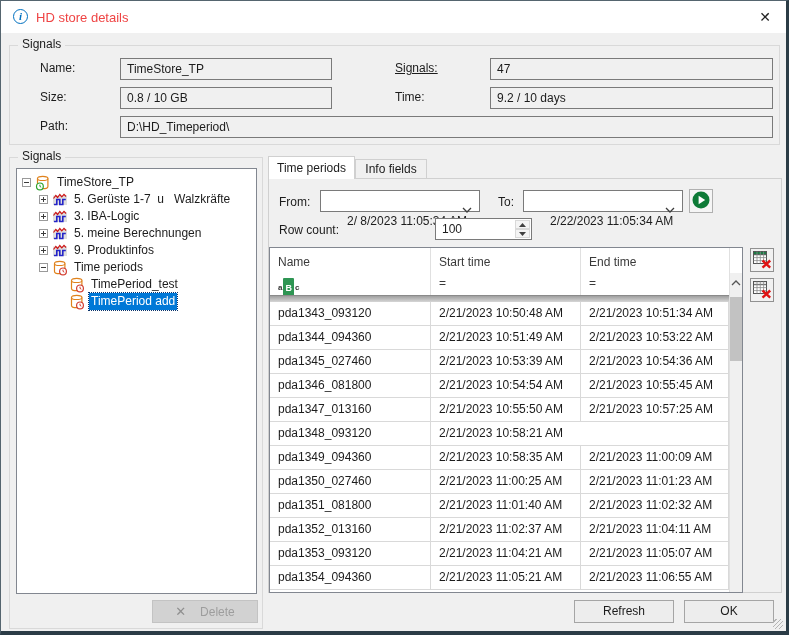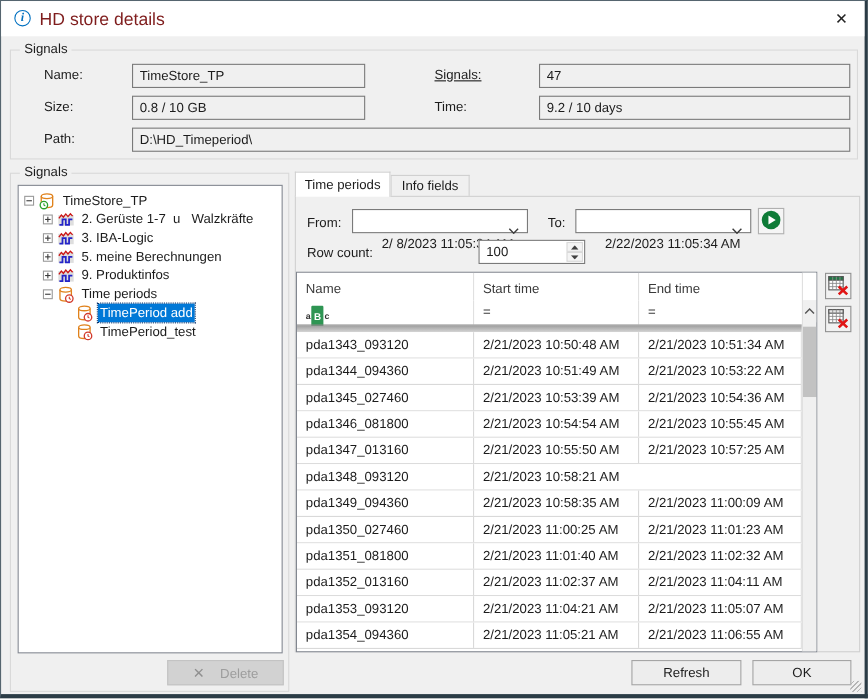--- a/index.html
+++ b/index.html
@@ -7,21 +7,21 @@
   body { font-family:"Liberation Sans","DejaVu Sans",sans-serif; font-size:12px; color:#1c1c1c; }
 
   .window { position:relative; width:789px; height:635px; background:#f0f0f0; overflow:hidden;
             border:1px solid #55656f; border-right:3px solid #2b3c46; border-bottom:4px solid #2b3c46; }
 
   
   .titlebar { position:absolute; left:0; top:0; width:100%; height:32px; background:#ffffff; }
   .info-icon { position:absolute; left:12px; top:8px; width:15px; height:15px; border:1.4px solid #0070c0;
                border-radius:50%; color:#0070c0; font-family:"Liberation Serif",serif; font-style:italic;
                font-weight:bold; font-size:11px; line-height:12px; text-align:center; }
-  .win-title { position:absolute; left:35px; top:9px; font-size:16px; color:#7f1d1d; }
+  .win-title { position:absolute; left:35px; top:9px; font-size:13px; color:#ef4444; }
   .close-btn { position:absolute; right:6px; top:2px; width:30px; height:28px; text-align:center;
                line-height:28px; font-size:14px; color:#222; cursor:default; }
 
   
   .groupbox { position:absolute; border:1px solid #d9d9d9; }
   .gb-legend { position:absolute; top:-9px; left:8px; background:#f0f0f0; padding:0 4px; color:#1c1c1c; }
 
   .gb-general { left:8px; top:44px; width:771px; height:100px; }
   .gb-signals { left:8px; top:156px; width:254px; height:472px; }
 
@@ -134,21 +134,21 @@
         <div class="tree-row" style="padding-left: 5px;"><span class="expander minus"></span><span class="tree-icon"><svg width="16" height="16" viewBox="0 0 16 16">
               <path d="M2.5 3.4 v8 c0 1.3 2.4 2.3 5.2 2.3 s5.2-1 5.2-2.3 v-8" fill="#fff" stroke="#e0821c" stroke-width="1.2"></path>
               <ellipse cx="7.7" cy="3.4" rx="5.2" ry="2.1" fill="#fff" stroke="#e0821c" stroke-width="1.2"></ellipse>
               <circle cx="4.9" cy="11.4" r="3.4" fill="#fff" stroke="#2ba12b" stroke-width="1.2"></circle>
               <path d="M4.9 9.7 v1.7 l1.3 .8" fill="none" stroke="#2ba12b" stroke-width="1"></path>
             </svg></span><span class="tree-label">TimeStore_TP</span></div>
         <div class="tree-row" style="padding-left: 22px;"><span class="expander plus"></span><span class="tree-icon"><svg width="16" height="16" viewBox="0 0 16 16">
               <rect x="1" y="3.5" width="14" height="9.5" fill="#dedede"></rect>
               <path d="M2 12.5 h2.8 v-5 h3 v5 h3 v-5 h3" fill="none" stroke="#2424c8" stroke-width="1.6"></path>
               <path d="M1.5 6.5 l2.3-3 1.8 2 2.2-3 2 2.4 2.2-2.6 2 2.2" fill="none" stroke="#cc1414" stroke-width="1.2"></path>
-            </svg></span><span class="tree-label">2. Gerüste 1-7  u   Walzkräfte</span></div>
+            </svg></span><span class="tree-label">5. Gerüste 1-7  u   Walzkräfte</span></div>
         <div class="tree-row" style="padding-left: 22px;"><span class="expander plus"></span><span class="tree-icon"><svg width="16" height="16" viewBox="0 0 16 16">
               <rect x="1" y="3.5" width="14" height="9.5" fill="#dedede"></rect>
               <path d="M2 12.5 h2.8 v-5 h3 v5 h3 v-5 h3" fill="none" stroke="#2424c8" stroke-width="1.6"></path>
               <path d="M1.5 6.5 l2.3-3 1.8 2 2.2-3 2 2.4 2.2-2.6 2 2.2" fill="none" stroke="#cc1414" stroke-width="1.2"></path>
             </svg></span><span class="tree-label">3. IBA-Logic</span></div>
         <div class="tree-row" style="padding-left: 22px;"><span class="expander plus"></span><span class="tree-icon"><svg width="16" height="16" viewBox="0 0 16 16">
               <rect x="1" y="3.5" width="14" height="9.5" fill="#dedede"></rect>
               <path d="M2 12.5 h2.8 v-5 h3 v5 h3 v-5 h3" fill="none" stroke="#2424c8" stroke-width="1.6"></path>
               <path d="M1.5 6.5 l2.3-3 1.8 2 2.2-3 2 2.4 2.2-2.6 2 2.2" fill="none" stroke="#cc1414" stroke-width="1.2"></path>
             </svg></span><span class="tree-label">5. meine Berechnungen</span></div>
@@ -156,32 +156,32 @@
               <rect x="1" y="3.5" width="14" height="9.5" fill="#dedede"></rect>
               <path d="M2 12.5 h2.8 v-5 h3 v5 h3 v-5 h3" fill="none" stroke="#2424c8" stroke-width="1.6"></path>
               <path d="M1.5 6.5 l2.3-3 1.8 2 2.2-3 2 2.4 2.2-2.6 2 2.2" fill="none" stroke="#cc1414" stroke-width="1.2"></path>
             </svg></span><span class="tree-label">9. Produktinfos</span></div>
         <div class="tree-row" style="padding-left: 22px;"><span class="expander minus"></span><span class="tree-icon"><svg width="16" height="16" viewBox="0 0 16 16">
               <path d="M2.5 3.4 v8 c0 1.3 2.4 2.3 5.2 2.3 s5.2-1 5.2-2.3 v-8" fill="#fff" stroke="#e0821c" stroke-width="1.2"></path>
               <ellipse cx="7.7" cy="3.4" rx="5.2" ry="2.1" fill="#fff" stroke="#e0821c" stroke-width="1.2"></ellipse>
               <circle cx="11" cy="11.4" r="3.4" fill="#fff" stroke="#d23b2e" stroke-width="1.2"></circle>
               <path d="M11 9.7 v1.7 l1.3 .8" fill="none" stroke="#d23b2e" stroke-width="1"></path>
             </svg></span><span class="tree-label">Time periods</span></div>
+        <div class="tree-row" style="padding-left: 39px;"><span class="expander none"></span><span class="tree-icon"><svg width="16" height="16" viewBox="0 0 16 16">
+              <path d="M2.5 3.4 v8 c0 1.3 2.4 2.3 5.2 2.3 s5.2-1 5.2-2.3 v-8" fill="#fff" stroke="#e0821c" stroke-width="1.2"></path>
+              <ellipse cx="7.7" cy="3.4" rx="5.2" ry="2.1" fill="#fff" stroke="#e0821c" stroke-width="1.2"></ellipse>
+              <circle cx="11" cy="11.4" r="3.4" fill="#fff" stroke="#d23b2e" stroke-width="1.2"></circle>
+              <path d="M11 9.7 v1.7 l1.3 .8" fill="none" stroke="#d23b2e" stroke-width="1"></path>
+            </svg></span><span class="tree-label">TimePeriod_test</span></div>
         <div class="tree-row selected" style="padding-left: 39px;"><span class="expander none"></span><span class="tree-icon"><svg width="16" height="16" viewBox="0 0 16 16">
               <path d="M2.5 3.4 v8 c0 1.3 2.4 2.3 5.2 2.3 s5.2-1 5.2-2.3 v-8" fill="#fff" stroke="#e0821c" stroke-width="1.2"></path>
               <ellipse cx="7.7" cy="3.4" rx="5.2" ry="2.1" fill="#fff" stroke="#e0821c" stroke-width="1.2"></ellipse>
               <circle cx="11" cy="11.4" r="3.4" fill="#fff" stroke="#d23b2e" stroke-width="1.2"></circle>
               <path d="M11 9.7 v1.7 l1.3 .8" fill="none" stroke="#d23b2e" stroke-width="1"></path>
             </svg></span><span class="tree-label">TimePeriod add</span></div>
-        <div class="tree-row" style="padding-left: 39px;"><span class="expander none"></span><span class="tree-icon"><svg width="16" height="16" viewBox="0 0 16 16">
-              <path d="M2.5 3.4 v8 c0 1.3 2.4 2.3 5.2 2.3 s5.2-1 5.2-2.3 v-8" fill="#fff" stroke="#e0821c" stroke-width="1.2"></path>
-              <ellipse cx="7.7" cy="3.4" rx="5.2" ry="2.1" fill="#fff" stroke="#e0821c" stroke-width="1.2"></ellipse>
-              <circle cx="11" cy="11.4" r="3.4" fill="#fff" stroke="#d23b2e" stroke-width="1.2"></circle>
-              <path d="M11 9.7 v1.7 l1.3 .8" fill="none" stroke="#d23b2e" stroke-width="1"></path>
-            </svg></span><span class="tree-label">TimePeriod_test</span></div>
       </div>
     <div class="delete-btn"><span class="x-glyph">✕</span><span>Delete</span></div>
   </div>
 
   <div class="tab tab-active">Time periods</div>
   <div class="tab tab-inactive">Info fields</div>
 
   <div class="tab-panel">
     <span class="fld-label" style="left:10px; top:16px;">From:</span>
     <div class="combo combo-from">

